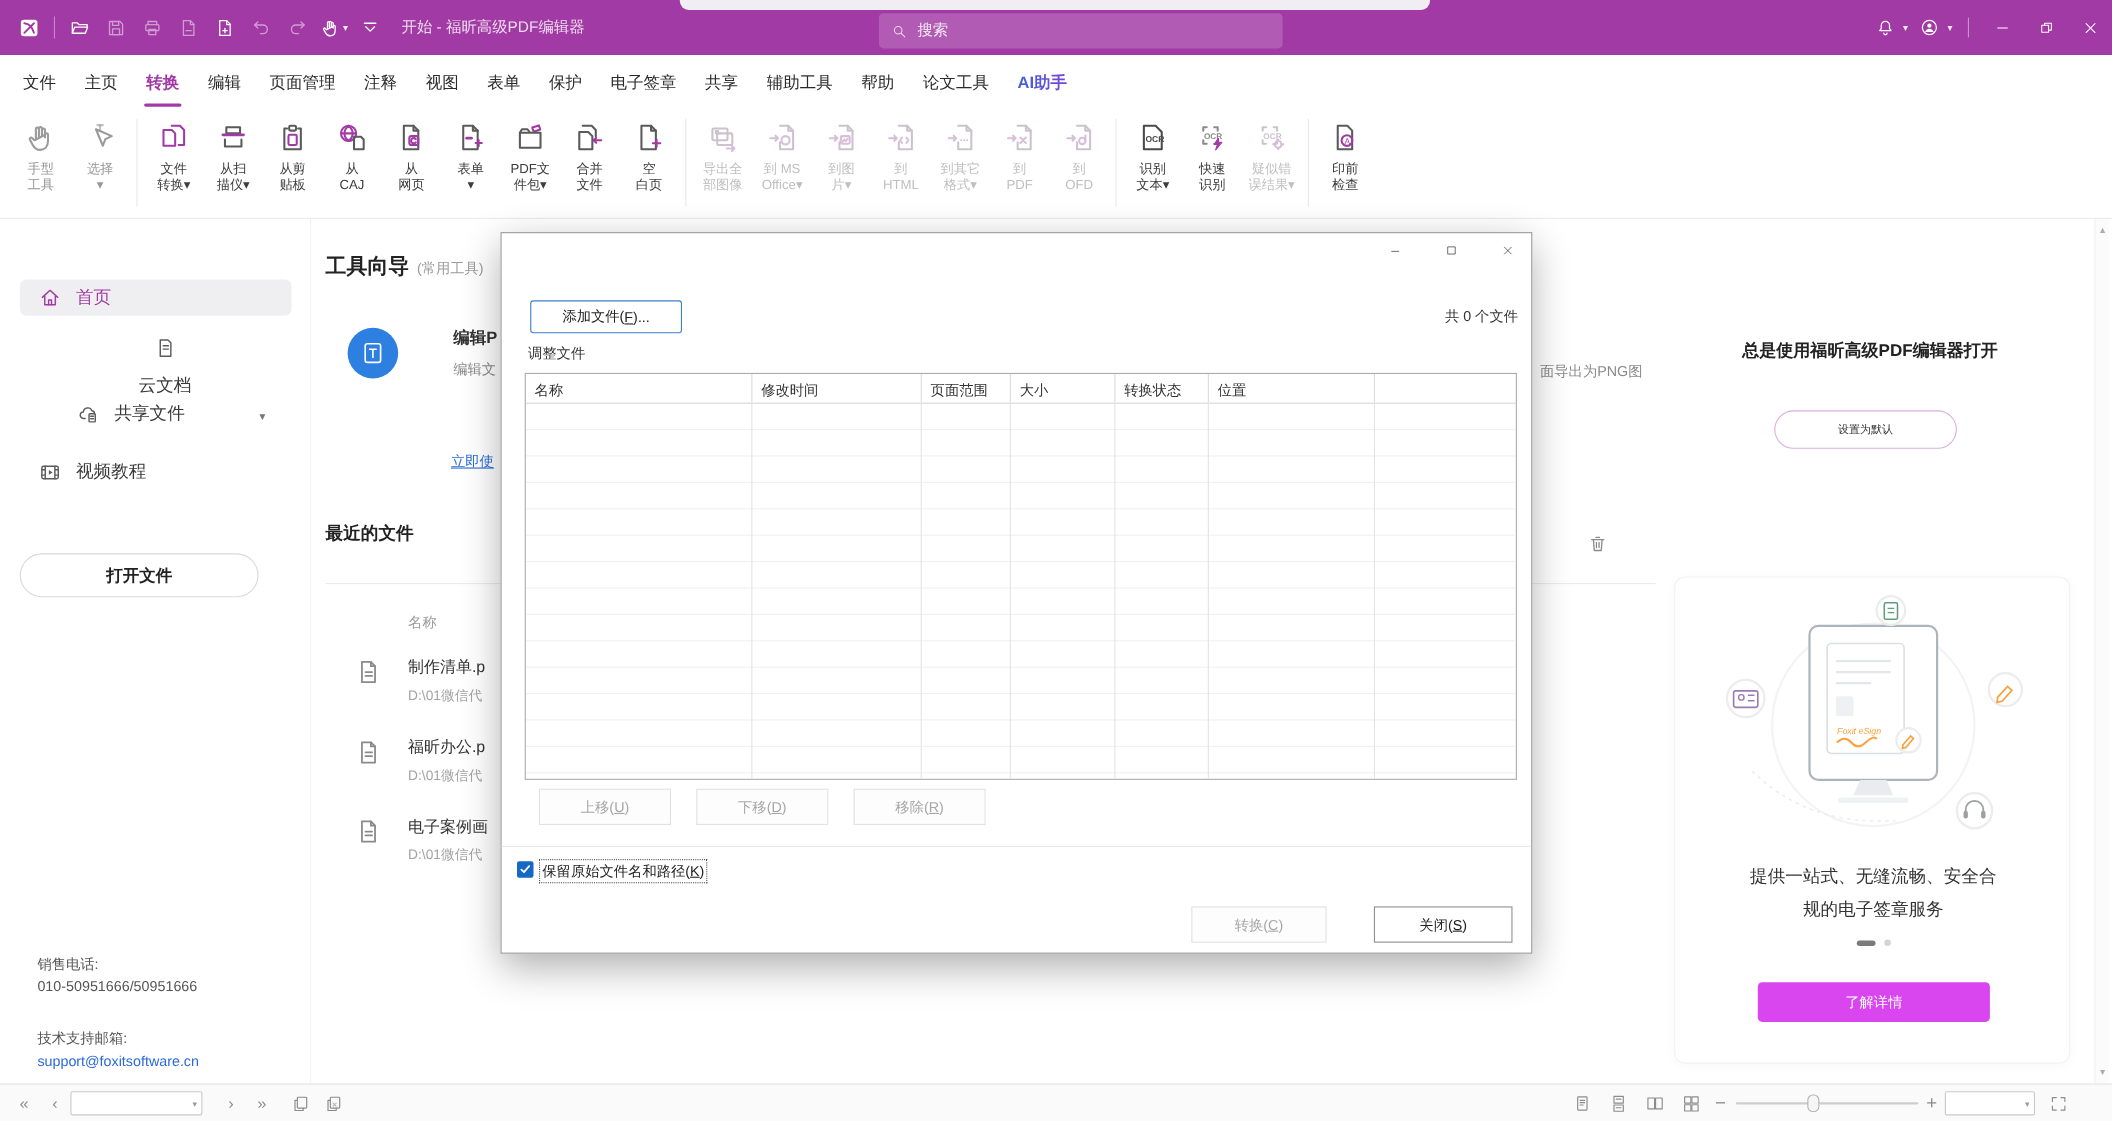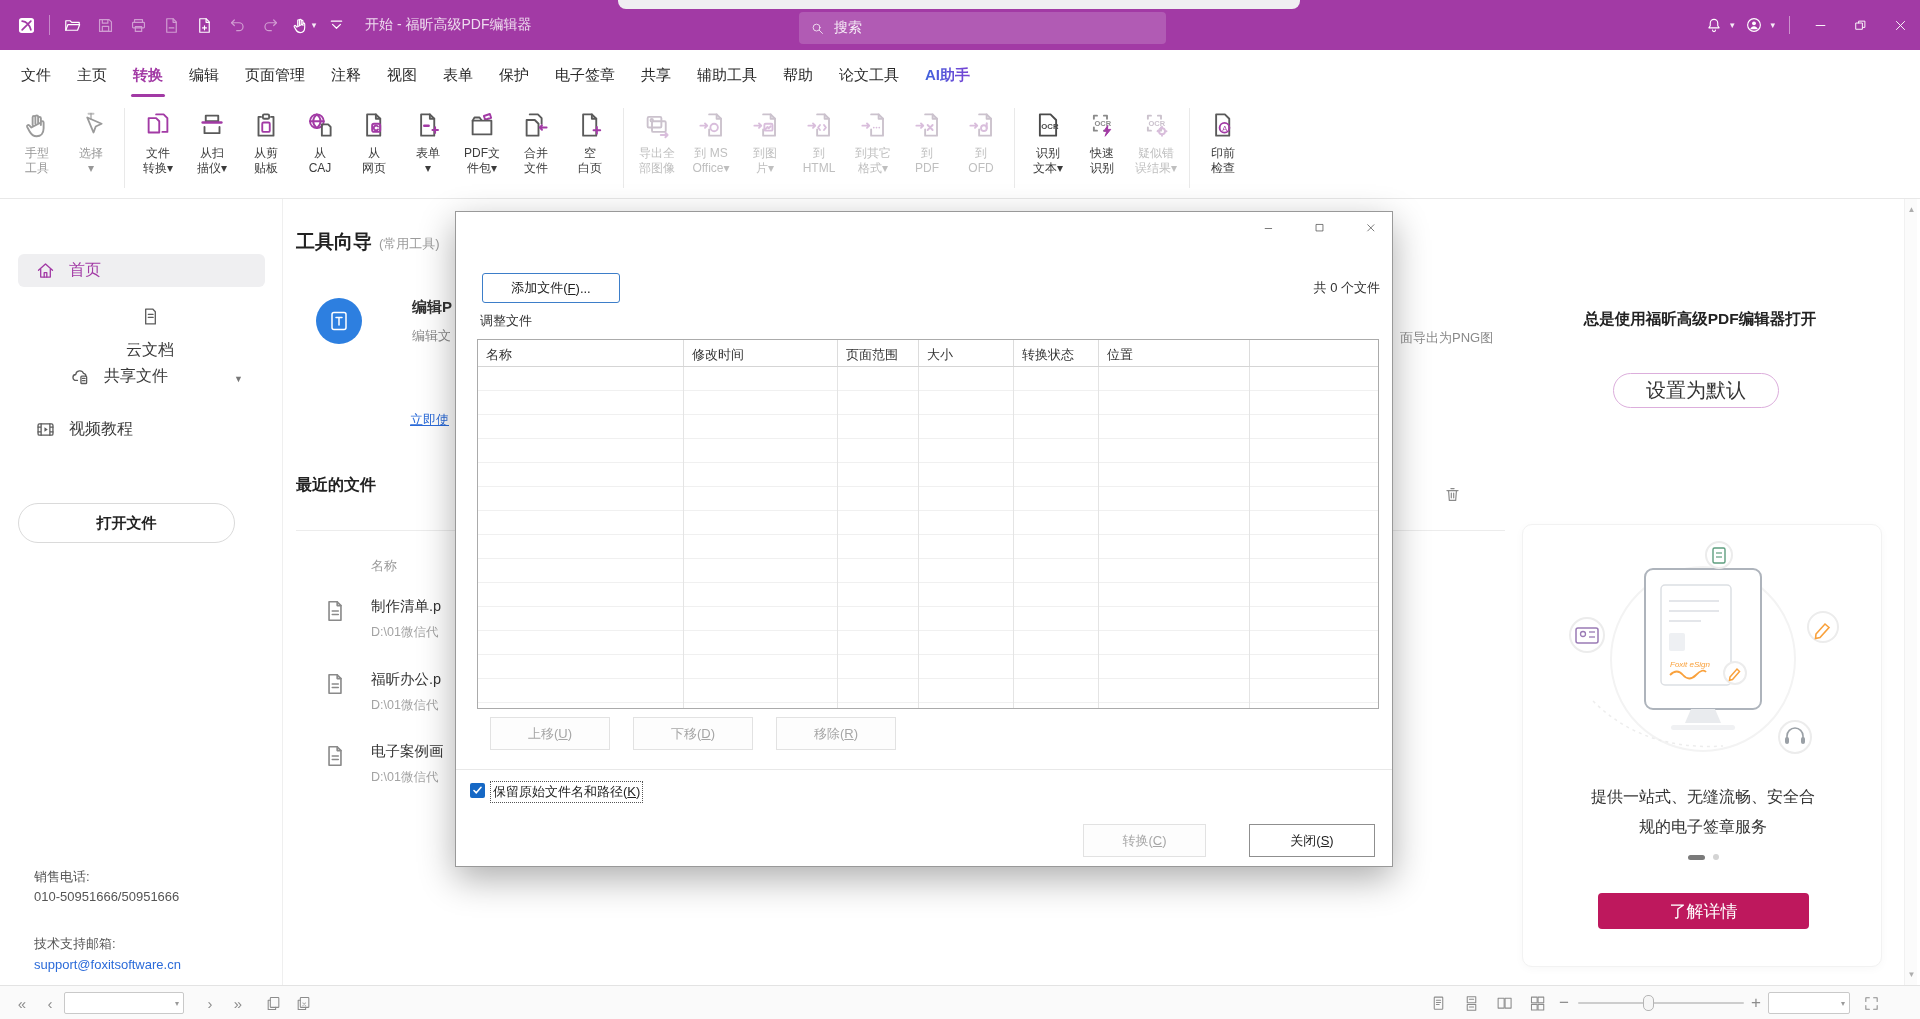--- a/index.html
+++ b/index.html
@@ -91,30 +91,30 @@
   .frow .fic{position:absolute;left:26px;top:0;color:#8a8a8a;}
   .frow .fic svg{width:26px;height:30px;}
   .frow .fname{position:absolute;left:75px;top:1px;font-size:14.5px;color:#333;white-space:nowrap;}
   .frow .fpath{position:absolute;left:75px;top:28px;font-size:12.5px;color:#A3A3A3;white-space:nowrap;}
 
   
   .rp-headline{position:absolute;left:1500px;top:309px;width:400px;text-align:center;
                font-size:15.5px;font-weight:700;color:#222;}
   .rp-default{position:absolute;left:1613px;top:373px;width:166px;height:35px;border-radius:18px;
               border:1px solid #DCAEDC;background:#fff;display:flex;align-items:center;justify-content:center;
-              font-size:20px;color:#333;}
+              font-size:10px;color:#333;}
   .promo-card{position:absolute;left:1522px;top:524px;width:360px;height:443px;border-radius:10px;
               border:1px solid #F2F2F2;background:#fff;box-shadow:0 2px 10px rgba(0,0,0,.03);}
   .promo-line{position:absolute;left:0;width:360px;text-align:center;font-size:16px;color:#333;}
   .promo-dots{position:absolute;left:0;top:329px;width:360px;display:flex;justify-content:center;
               align-items:center;gap:8px;}
   .dot-active{width:17px;height:5px;border-radius:3px;background:#7a7a7a;}
   .dot{width:6px;height:6px;border-radius:50%;background:#D4D4D4;}
   .rp-cta{position:absolute;left:75px;top:368px;width:211px;height:36px;border-radius:4px;
-          background:#be185d;color:#fff;font-size:17px;display:flex;align-items:center;justify-content:center;}
+          background:#d946ef;color:#fff;font-size:13px;display:flex;align-items:center;justify-content:center;}
 
   
   .scrollstrip{position:absolute;left:1904px;top:199px;width:13px;height:786px;background:#FBFBFB;
                border-left:1px solid #F1F1F1;}
   .scrollstrip .arr{position:absolute;left:0;width:13px;text-align:center;font-size:8px;color:#ADADAD;}
 
   
   .statusbar{position:absolute;left:0;top:985px;width:1920px;height:34px;background:#FAFAFA;
              border-top:1px solid #E3E3E3;color:#8C8C8C;font-size:15px;}
   .sb{position:absolute;top:0;height:34px;display:flex;align-items:center;justify-content:center;}

